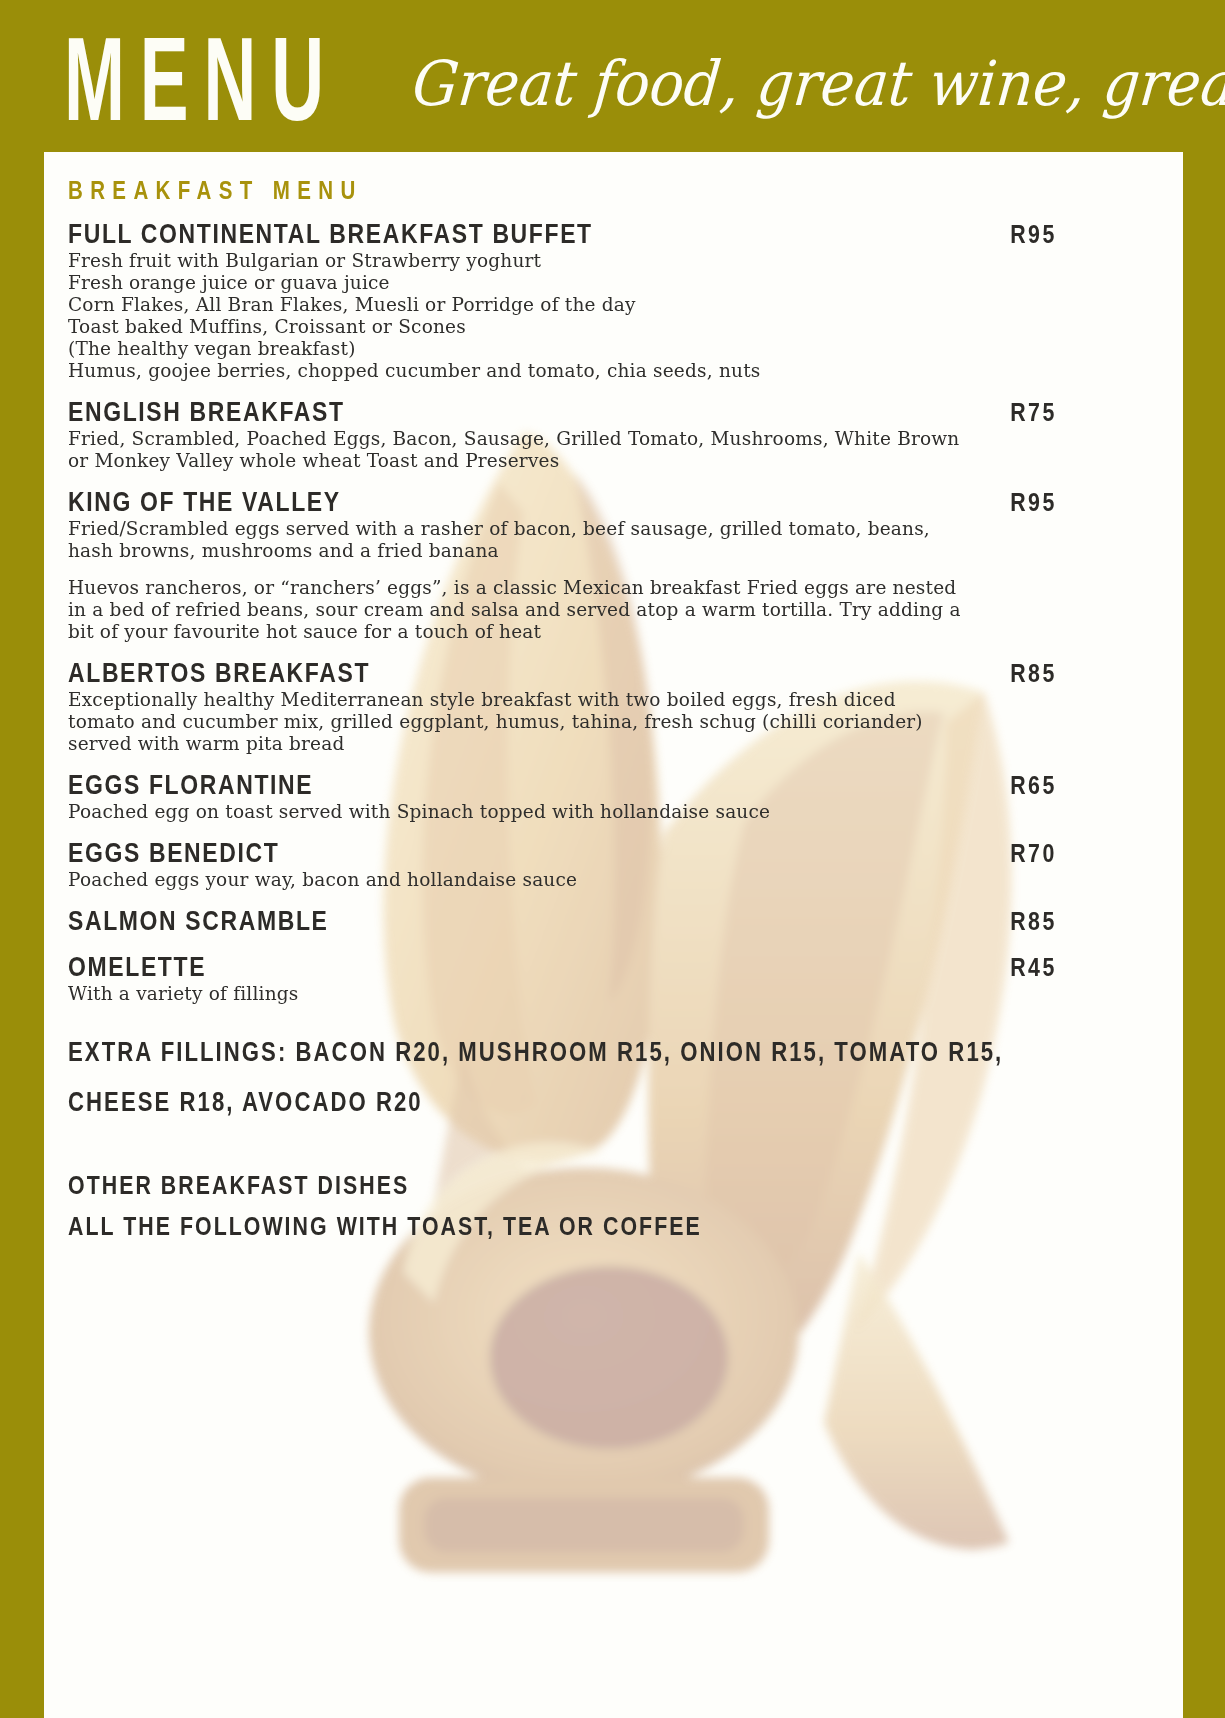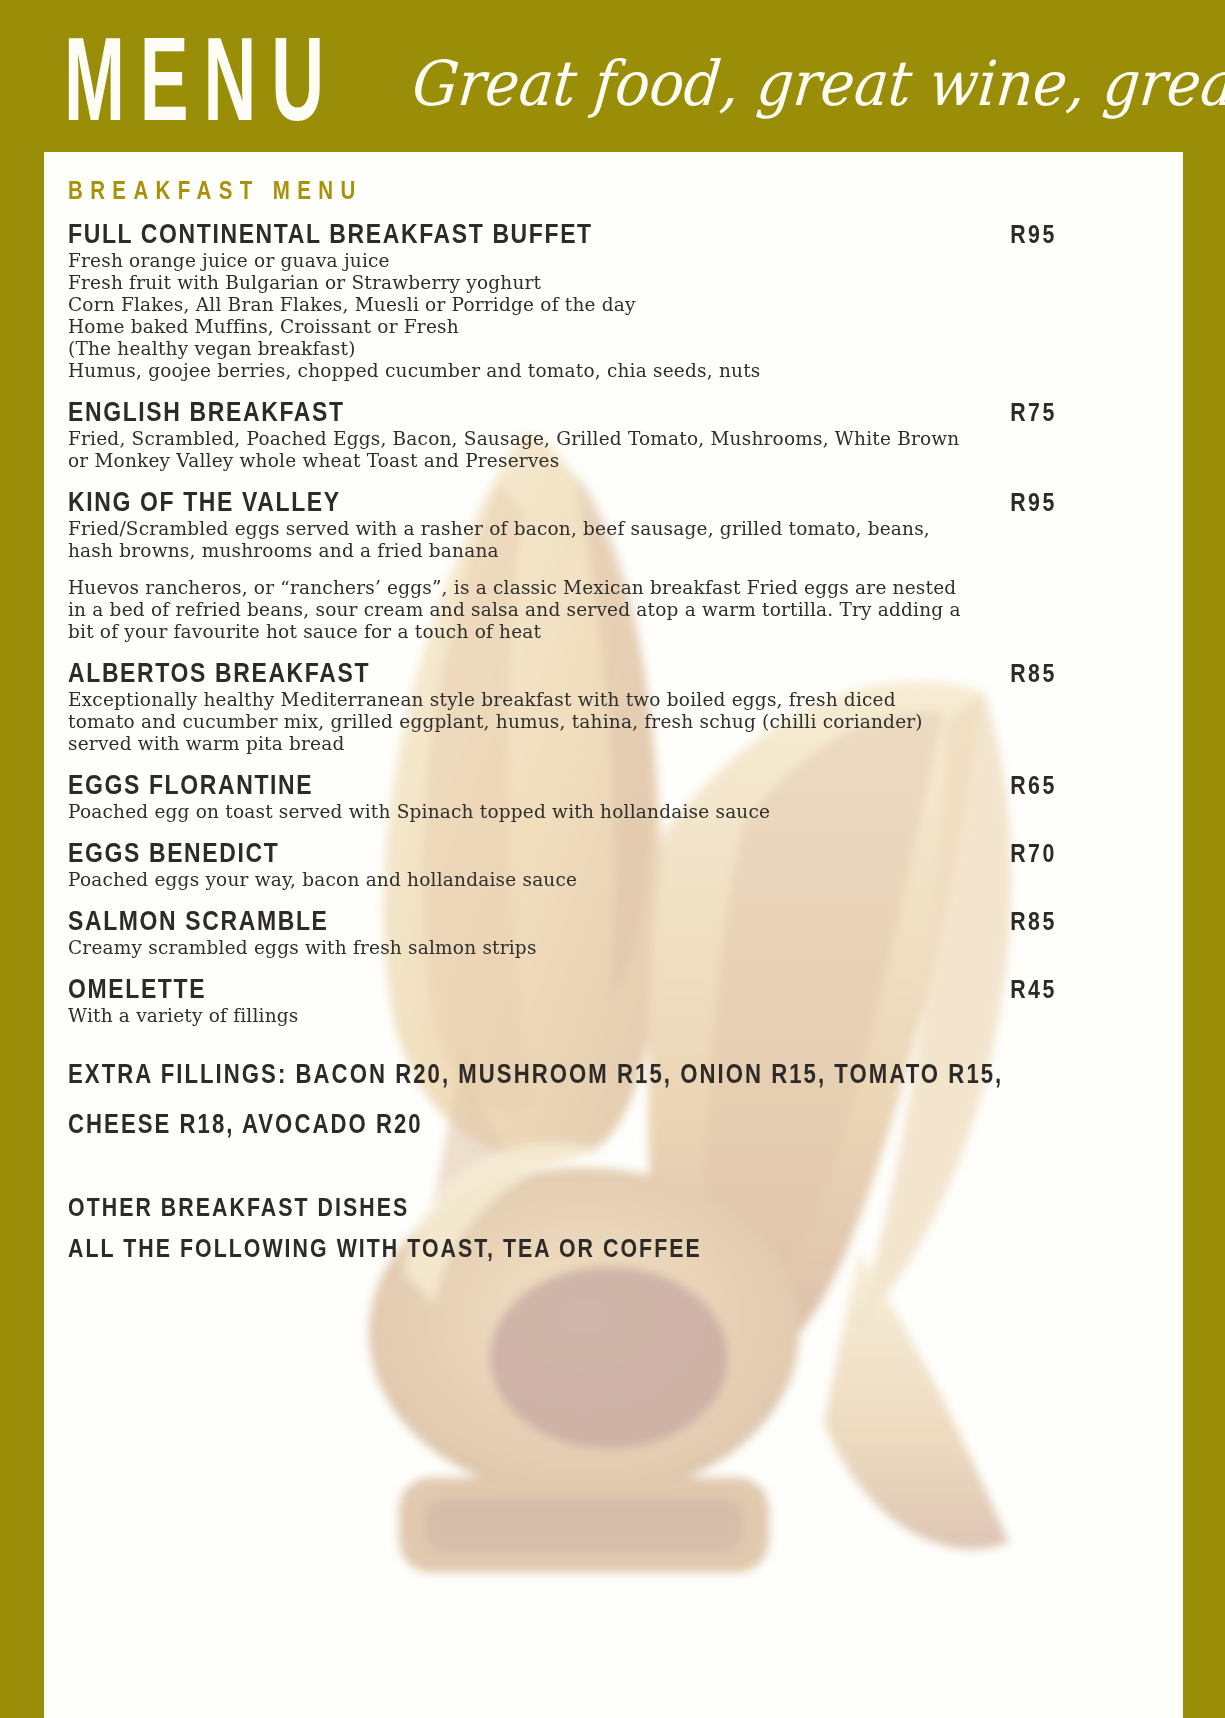--- a/index.html
+++ b/index.html
@@ -191,24 +191,24 @@
         <span class="cond section-label">BREAKFAST MENU</span>
       </div>
 
       <div>
   <div class="item">
     <div class="item-row">
       <span class="cond item-name">FULL CONTINENTAL BREAKFAST BUFFET</span>
       <span class="item-price">R95</span>
     </div>
     <div>
+              <div class="desc-line">Fresh fruit with Bulgarian or Strawberry yoghurt</div>
               <div class="desc-line">Fresh orange juice or guava juice</div>
-              <div class="desc-line">Fresh fruit with Bulgarian or Strawberry yoghurt</div>
               <div class="desc-line">Corn Flakes, All Bran Flakes, Muesli or Porridge of the day</div>
-              <div class="desc-line">Home baked Muffins, Croissant or Fresh</div>
+              <div class="desc-line">Toast baked Muffins, Croissant or Scones</div>
               <div class="desc-line">(The healthy vegan breakfast)</div>
               <div class="desc-line">Humus, goojee berries, chopped cucumber and tomato, chia seeds, nuts</div>
             </div>
   </div>
 
   <div class="item">
     <div class="item-row">
       <span class="cond item-name">ENGLISH BREAKFAST</span>
       <span class="item-price">R75</span>
     </div>
@@ -267,23 +267,20 @@
     <div>
               <div class="desc-line">Poached eggs your way, bacon and hollandaise sauce</div>
             </div>
   </div>
 
   <div class="item">
     <div class="item-row">
       <span class="cond item-name">SALMON SCRAMBLE</span>
       <span class="item-price">R85</span>
     </div>
-    <div>
-              <div class="desc-line">Creamy scrambled eggs with fresh salmon strips</div>
-            </div>
   </div>
 
   <div class="item">
     <div class="item-row">
       <span class="cond item-name">OMELETTE</span>
       <span class="item-price">R45</span>
     </div>
     <div>
               <div class="desc-line">With a variety of fillings</div>
             </div>

